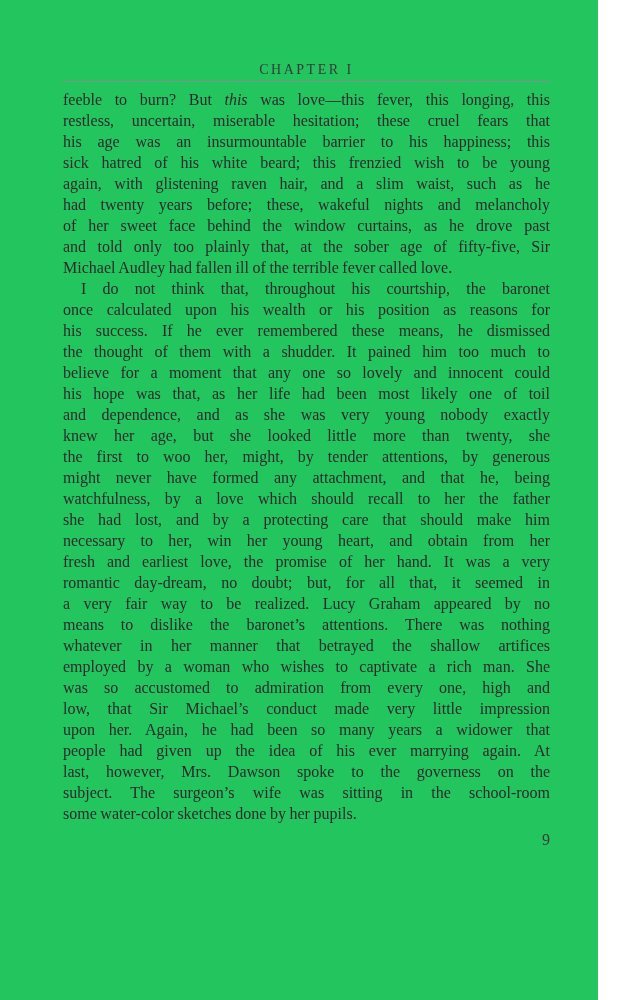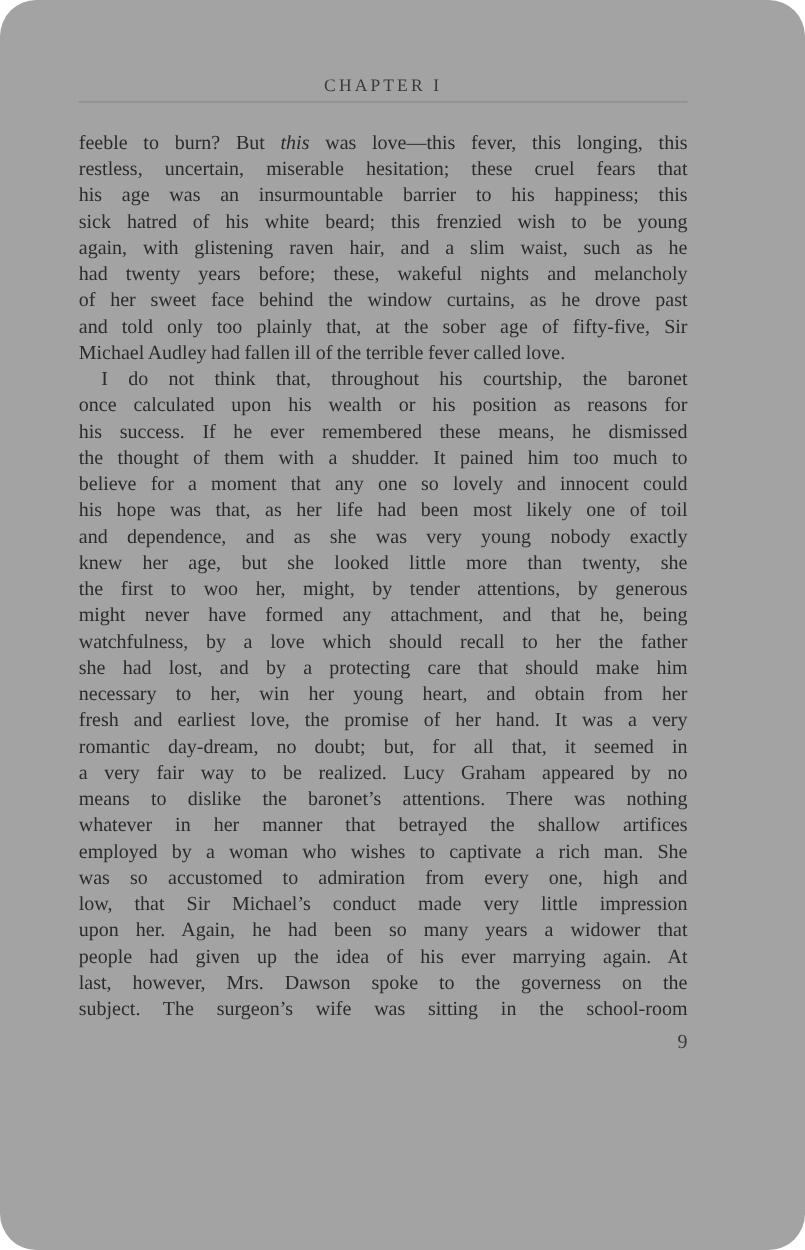--- a/index.html
+++ b/index.html
@@ -2,47 +2,46 @@
 <html><head>
 <meta charset="utf-8">
 <style>
   html, body {
     margin: 0;
     padding: 0;
     background: #ffffff;
   }
   .page {
     position: relative;
-    width: 644px;
+    width: 598px;
     height: 1000px;
-    background: #a3a3a3;
+    background: #22c55e;
     font-family: "Liberation Serif", serif;
     overflow: hidden;
-    border-radius: 29px;
   }
   .text-block {
     position: absolute;
     left: 63px;
     top: 62px;
     width: 487px;
   }
   .chapter-title {
     text-align: center;
     font-size: 14px;
     line-height: 16px;
     letter-spacing: 2.5px;
     color: #3a3a3a;
   }
   .head-rule {
     border: none;
     border-top: 1.5px solid #8c8c8c;
     margin: 3px 0 0 0;
   }
   .body-text {
-    margin-top: 22px;
+    margin-top: 7px;
     color: #2b2b2b;
   }
   .line {
     font-size: 16px;
     line-height: 21px;
     text-align: justify;
     text-align-last: justify;
     word-spacing: -0.4px;
     white-space: normal;
   }
@@ -98,16 +97,17 @@
         <div class="line"><span>a very fair way to be realized. Lucy Graham appeared by no</span></div>
         <div class="line"><span>means to dislike the baronet’s attentions. There was nothing</span></div>
         <div class="line"><span>whatever in her manner that betrayed the shallow artifices</span></div>
         <div class="line"><span>employed by a woman who wishes to captivate a rich man. She</span></div>
         <div class="line"><span>was so accustomed to admiration from every one, high and</span></div>
         <div class="line"><span>low, that Sir Michael’s conduct made very little impression</span></div>
         <div class="line"><span>upon her. Again, he had been so many years a widower that</span></div>
         <div class="line"><span>people had given up the idea of his ever marrying again. At</span></div>
         <div class="line"><span>last, however, Mrs. Dawson spoke to the governess on the</span></div>
         <div class="line"><span>subject. The surgeon’s wife was sitting in the school-room</span></div>
+        <div class="line par-end"><span>some water-color sketches done by her pupils.</span></div>
       </div>
     <div class="page-number">9</div>
   </div>
 </div>
 
 </body></html>

